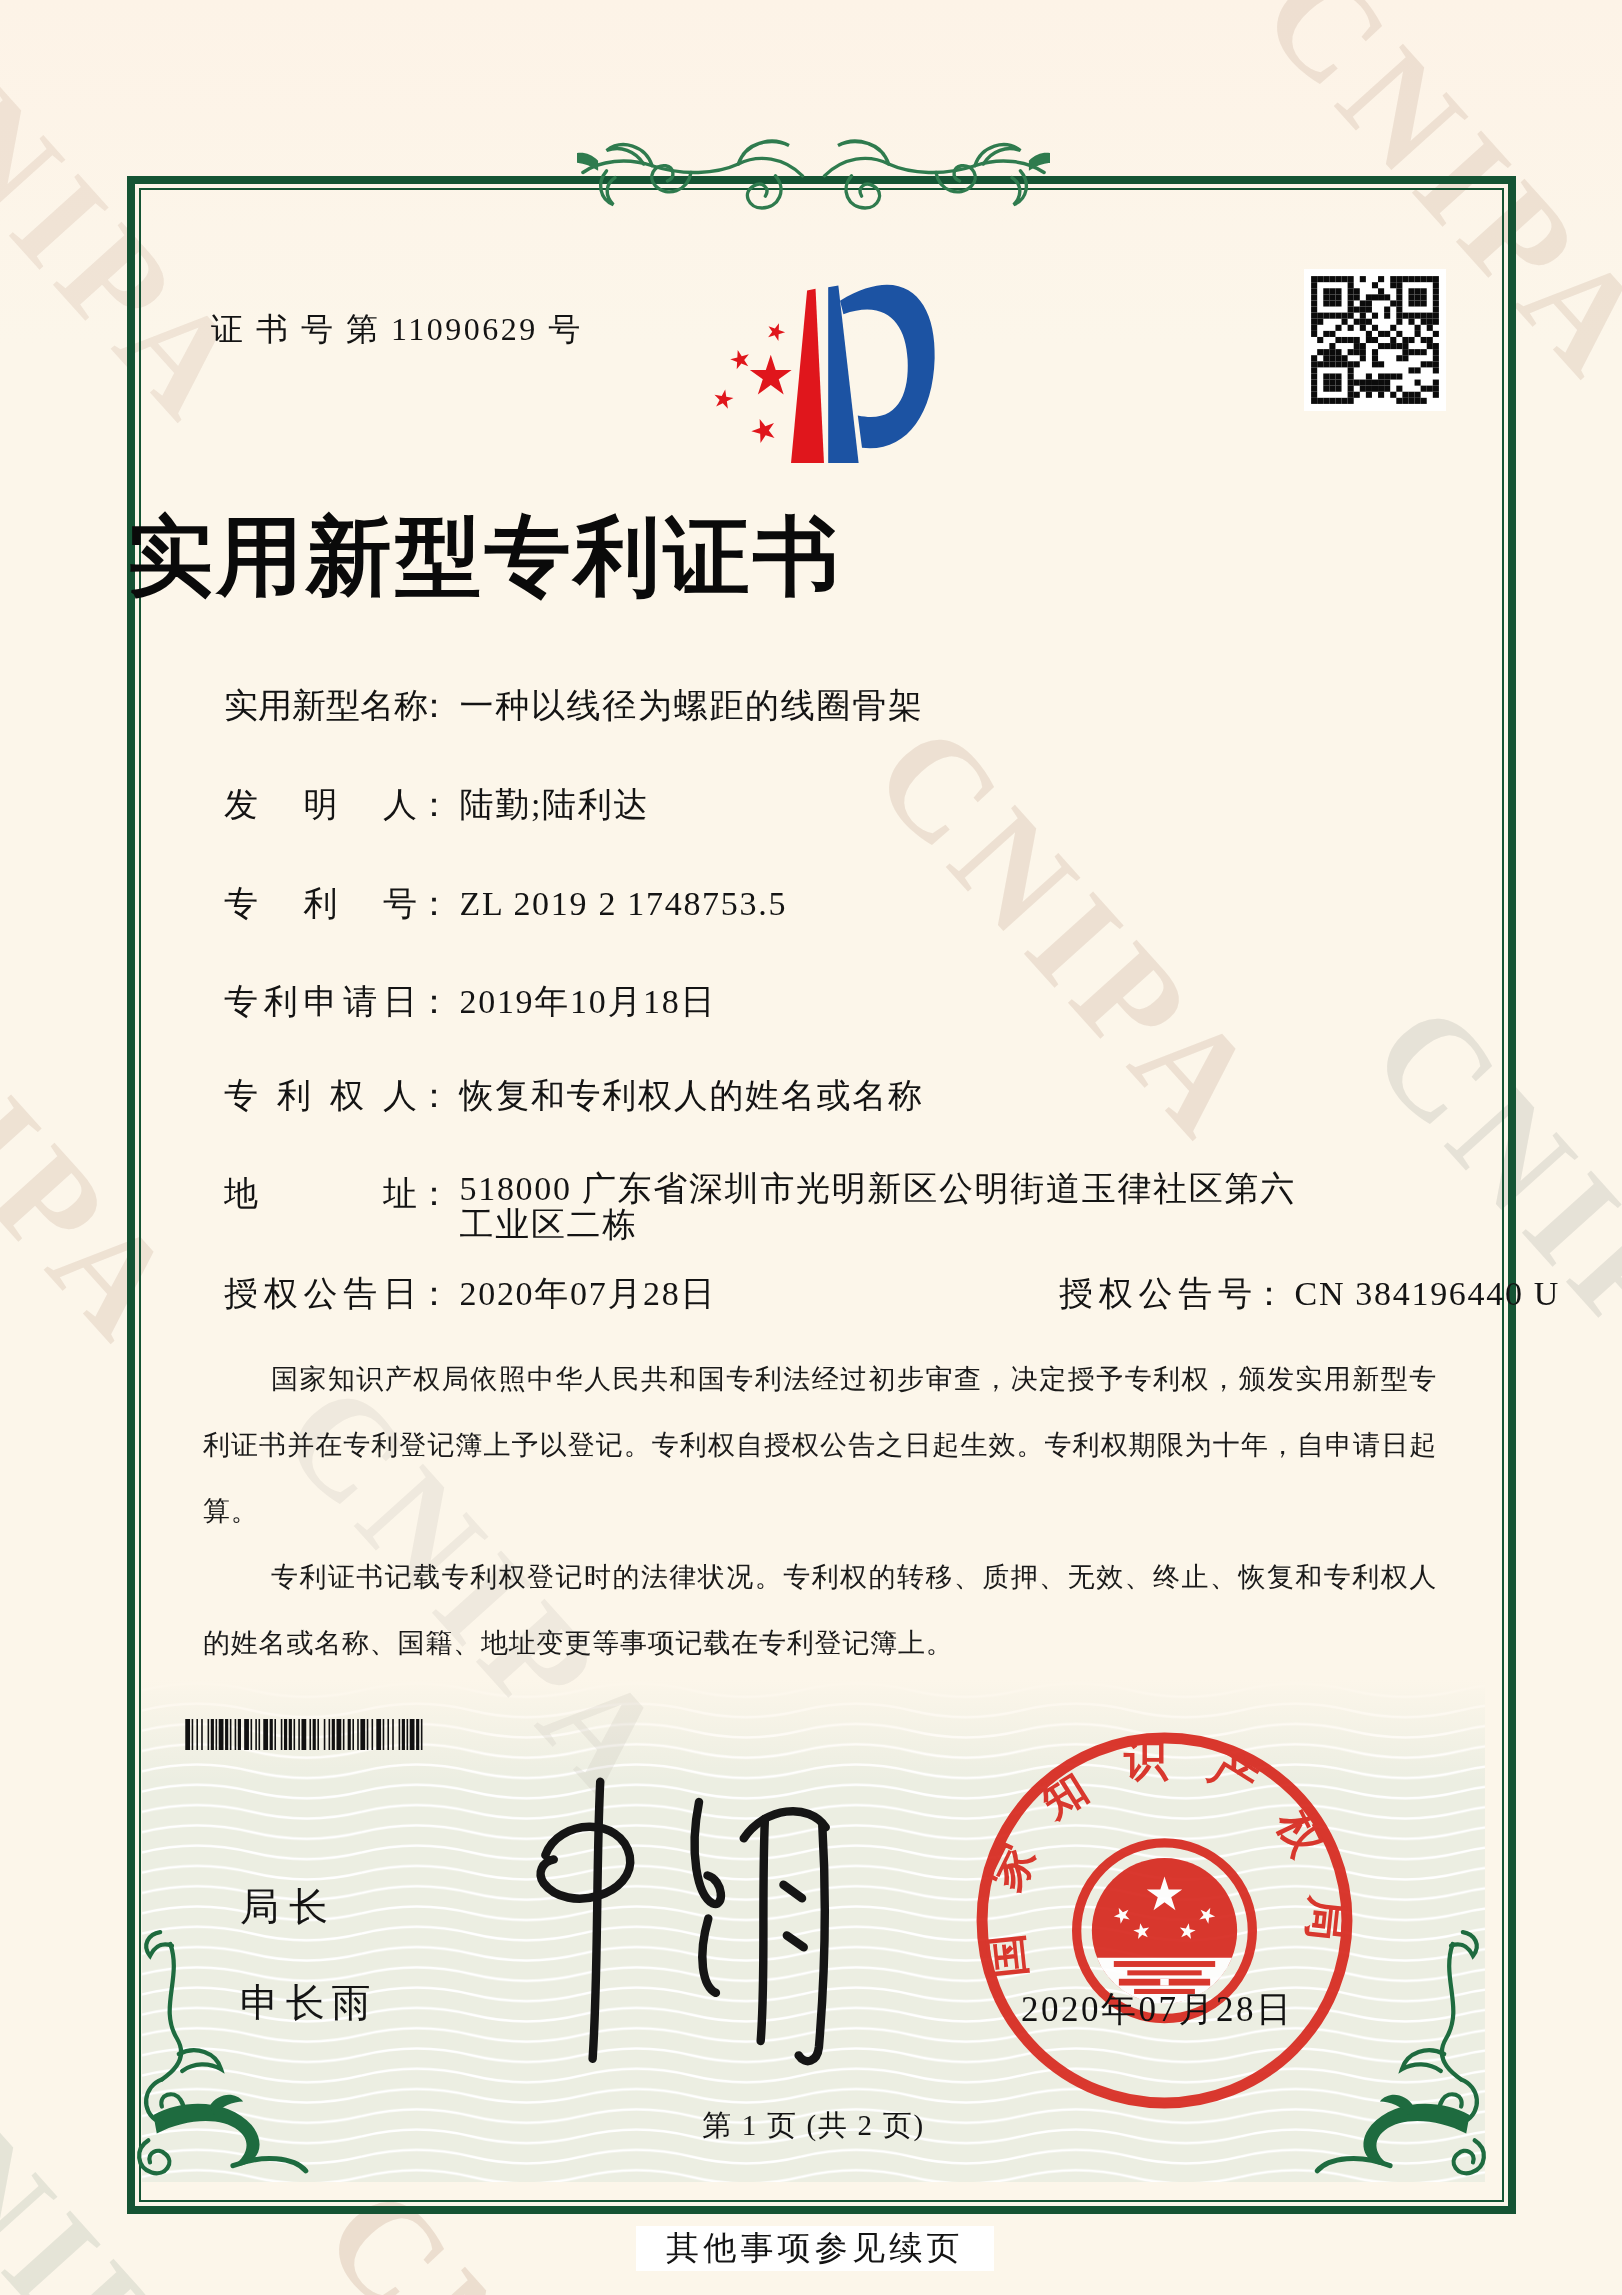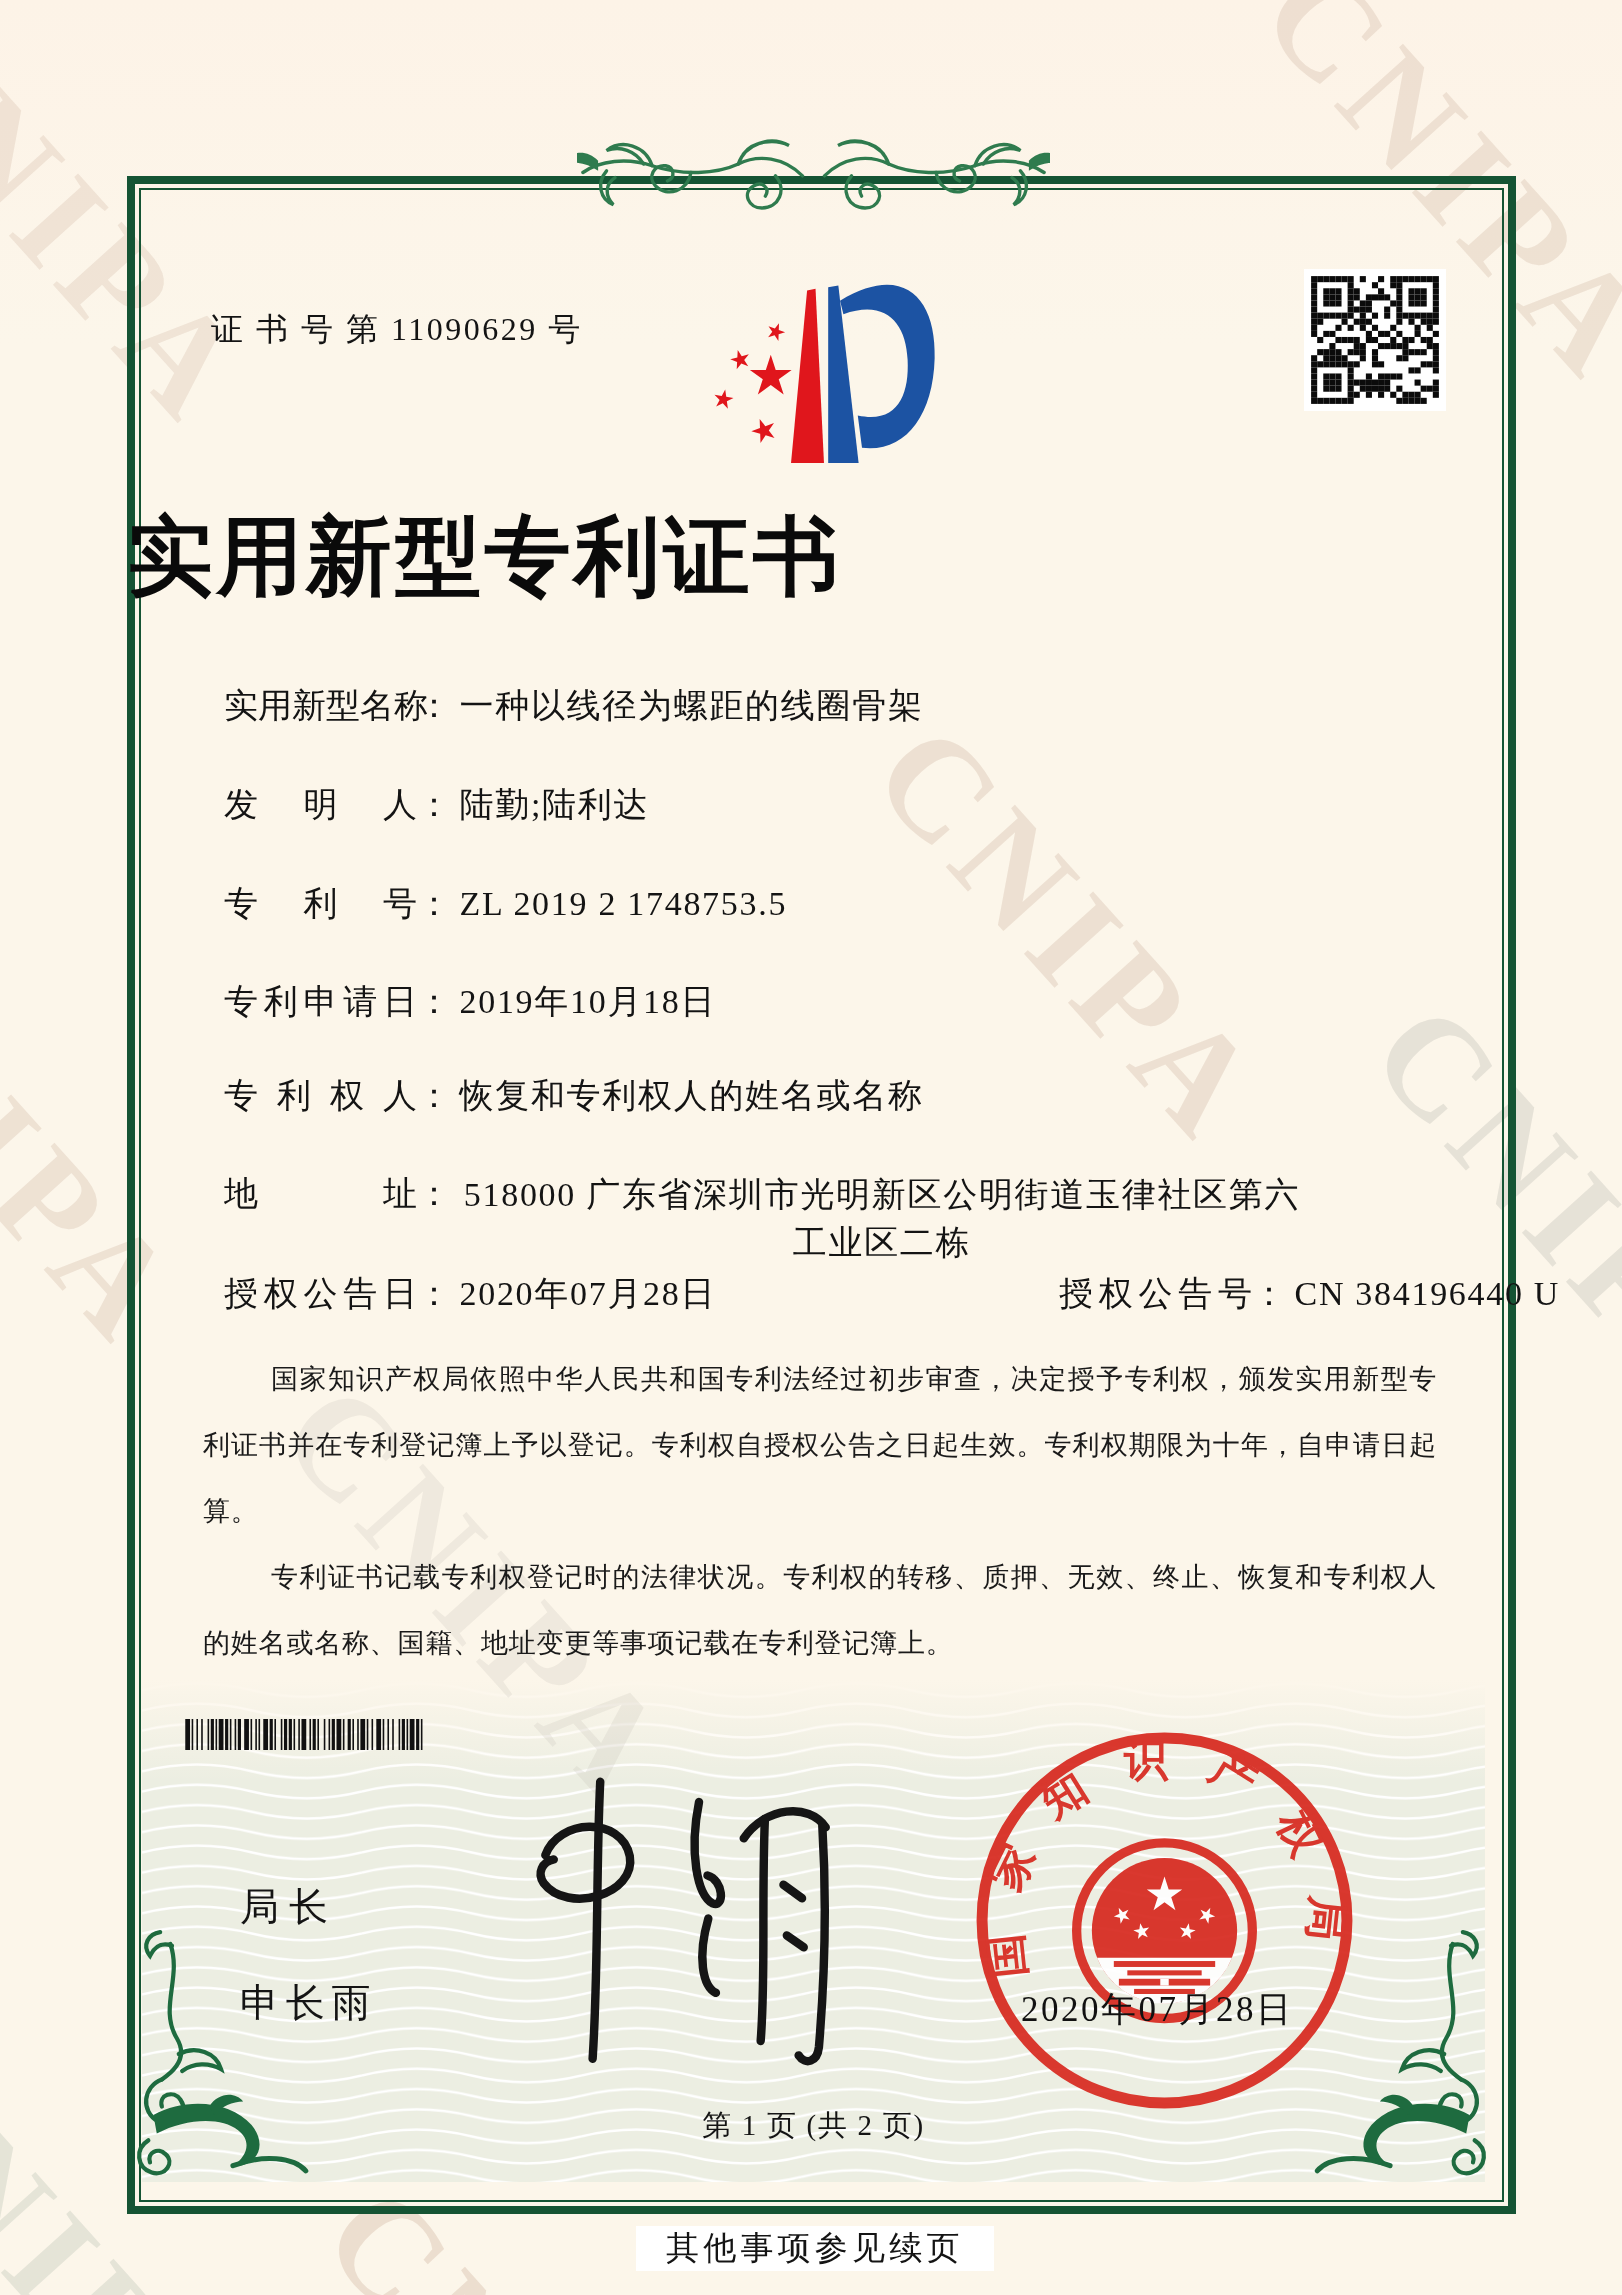--- a/index.html
+++ b/index.html
@@ -22,21 +22,21 @@
   .waves-fade { position:absolute; left:142px; top:1680px; width:1343px; height:101px; z-index:1;
     background:linear-gradient(180deg,#fcf6ea 0%,rgba(252,246,234,0) 100%); }
   
   .cert-number { position:absolute; left:211px; top:308px; z-index:4; font-size:32px; letter-spacing:2.5px; }
   .title { position:absolute; left:127px; top:499px; width:1373px; z-index:4;
     font-size:86px; font-weight:bold; letter-spacing:3.4px; color:#0a0a0a; }
   .frow { position:absolute; left:224px; z-index:4; font-size:34px; white-space:nowrap; }
   .flabel { display:inline-block; width:193px; text-align:justify; text-align-last:justify; vertical-align:top; }
   .fvalue { margin-left:8.5px; letter-spacing:1.7px;text-align:center; }
   .fvalue-wrap { display:inline-block; margin-left:8.5px; width:845px; white-space:normal;
-    letter-spacing:1.7px; line-height:48px; vertical-align:top;text-align:center; }
+    letter-spacing:1.7px; line-height:36px; vertical-align:top; }
   .grant2 { position:absolute; left:835px; top:0; }
   .body-text { position:absolute; left:203px; top:1346px; width:1234px; z-index:4;
     font-size:27px; line-height:66px; text-align:justify; color:#1a1a1a; }
   .body-text p { margin:0; text-indent:68px; letter-spacing:0.8px; }
   .director-label { position:absolute; left:240px; z-index:4; font-size:39px; letter-spacing:10px; }
   .page-info { position:absolute; left:127px; top:2106px; width:1373px; z-index:4;
     text-align:center; font-size:29px; letter-spacing:1.7px; }
   .cont-note { position:absolute; left:636px; top:2226px; z-index:4; background:#ffffff;
     padding:0 30px; font-size:33px; letter-spacing:4.2px; }
   .seal-date { position:absolute; left:1021px; top:1986px; z-index:6; font-size:35px;

